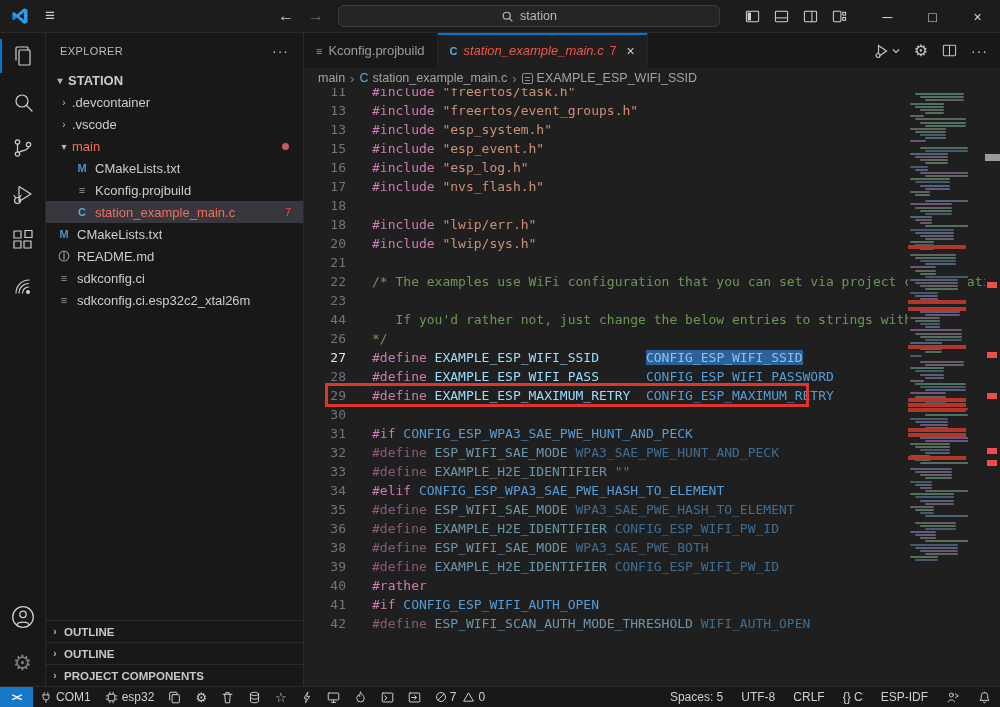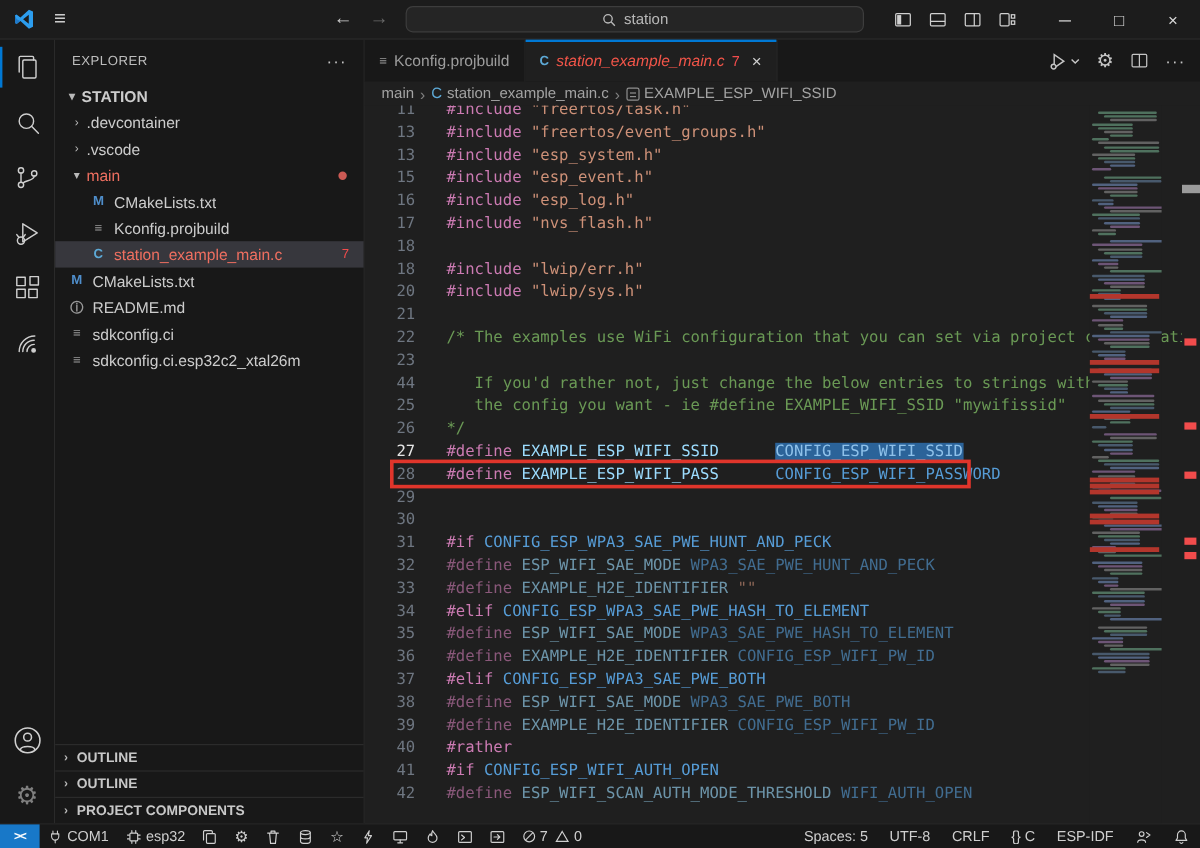--- a/index.html
+++ b/index.html
@@ -368,33 +368,31 @@
           <div class="code-line"><span class="gutter">15</span><span class="ltext"><span class="tk-pp">#include</span><span class="tk-str"> "esp_event.h"</span></span></div>
           <div class="code-line"><span class="gutter">16</span><span class="ltext"><span class="tk-pp">#include</span><span class="tk-str"> "esp_log.h"</span></span></div>
           <div class="code-line"><span class="gutter">17</span><span class="ltext"><span class="tk-pp">#include</span><span class="tk-str"> "nvs_flash.h"</span></span></div>
           <div class="code-line"><span class="gutter">18</span><span class="ltext"></span></div>
           <div class="code-line"><span class="gutter">18</span><span class="ltext"><span class="tk-pp">#include</span><span class="tk-str"> "lwip/err.h"</span></span></div>
           <div class="code-line"><span class="gutter">20</span><span class="ltext"><span class="tk-pp">#include</span><span class="tk-str"> "lwip/sys.h"</span></span></div>
           <div class="code-line"><span class="gutter">21</span><span class="ltext"></span></div>
           <div class="code-line"><span class="gutter">22</span><span class="ltext"><span class="tk-cmt">/* The examples use WiFi configuration that you can set via project configuration menu</span></span></div>
           <div class="code-line"><span class="gutter">23</span><span class="ltext"></span></div>
           <div class="code-line"><span class="gutter">44</span><span class="ltext"><span class="tk-cmt">   If you'd rather not, just change the below entries to strings with</span></span></div>
-          <div class="code-line"><span class="gutter">25</span><span class="ltext"><span class="tk-cmt">   the config you want - ie #define EXAMPLE_WIFI_SSID "mywifissid"</span></span></div>
           <div class="code-line"><span class="gutter">26</span><span class="ltext"><span class="tk-cmt">*/</span></span></div>
           <div class="code-line"><span class="gutter current">27</span><span class="ltext"><span class="tk-pp">#define</span><span class="tk-id"> EXAMPLE_ESP_WIFI_SSID</span><span class="tk-plain">      </span><span class="tk-sel">CONFIG_ESP_WIFI_SSID</span></span></div>
           <div class="code-line"><span class="gutter">28</span><span class="ltext"><span class="tk-pp">#define</span><span class="tk-id"> EXAMPLE_ESP_WIFI_PASS</span><span class="tk-plain">      </span><span class="tk-id2">CONFIG_ESP_WIFI_PASSWORD</span></span></div>
-          <div class="code-line"><span class="gutter">29</span></div>
+          <div class="code-line"><span class="gutter">29</span><span class="ltext"><span class="tk-pp">#define</span><span class="tk-id"> EXAMPLE_ESP_MAXIMUM_RETRY</span><span class="tk-plain">  </span><span class="tk-id2">CONFIG_ESP_MAXIMUM_RETRY</span></span></div>
           <div class="code-line"><span class="gutter">30</span><span class="ltext"></span></div>
           <div class="code-line"><span class="gutter">31</span><span class="ltext"><span class="tk-pp">#if</span><span class="tk-id2"> CONFIG_ESP_WPA3_SAE_PWE_HUNT_AND_PECK</span></span></div>
           <div class="code-line dimline"><span class="gutter">32</span><span class="ltext"><span class="tk-pp">#define</span><span class="tk-id"> ESP_WIFI_SAE_MODE</span><span class="tk-id2"> WPA3_SAE_PWE_HUNT_AND_PECK</span></span></div>
           <div class="code-line dimline"><span class="gutter">33</span><span class="ltext"><span class="tk-pp">#define</span><span class="tk-id"> EXAMPLE_H2E_IDENTIFIER</span><span class="tk-str"> ""</span></span></div>
           <div class="code-line"><span class="gutter">34</span><span class="ltext"><span class="tk-pp">#elif</span><span class="tk-id2"> CONFIG_ESP_WPA3_SAE_PWE_HASH_TO_ELEMENT</span></span></div>
           <div class="code-line dimline"><span class="gutter">35</span><span class="ltext"><span class="tk-pp">#define</span><span class="tk-id"> ESP_WIFI_SAE_MODE</span><span class="tk-id2"> WPA3_SAE_PWE_HASH_TO_ELEMENT</span></span></div>
           <div class="code-line dimline"><span class="gutter">36</span><span class="ltext"><span class="tk-pp">#define</span><span class="tk-id"> EXAMPLE_H2E_IDENTIFIER</span><span class="tk-id2"> CONFIG_ESP_WIFI_PW_ID</span></span></div>
-          <div class="code-line"><span class="gutter">37</span><span class="ltext"><span class="tk-pp">#elif</span><span class="tk-id2"> CONFIG_ESP_WPA3_SAE_PWE_BOTH</span></span></div>
           <div class="code-line dimline"><span class="gutter">38</span><span class="ltext"><span class="tk-pp">#define</span><span class="tk-id"> ESP_WIFI_SAE_MODE</span><span class="tk-id2"> WPA3_SAE_PWE_BOTH</span></span></div>
           <div class="code-line dimline"><span class="gutter">39</span><span class="ltext"><span class="tk-pp">#define</span><span class="tk-id"> EXAMPLE_H2E_IDENTIFIER</span><span class="tk-id2"> CONFIG_ESP_WIFI_PW_ID</span></span></div>
           <div class="code-line"><span class="gutter">40</span><span class="ltext"><span class="tk-pp">#rather</span></span></div>
           <div class="code-line"><span class="gutter">41</span><span class="ltext"><span class="tk-pp">#if</span><span class="tk-id2"> CONFIG_ESP_WIFI_AUTH_OPEN</span></span></div>
           <div class="code-line dimline"><span class="gutter">42</span><span class="ltext"><span class="tk-pp">#define</span><span class="tk-id"> ESP_WIFI_SCAN_AUTH_MODE_THRESHOLD</span><span class="tk-id2"> WIFI_AUTH_OPEN</span></span></div>
         </div>
       <div class="annotation-box" id="annotation" style="left: 21px; top: 295px; width: 484px; height: 24px; border-color: rgb(224, 53, 43);"></div>
       <div class="minimap" id="minimap">
           <div class="mm-row" style="top: 5.15px; left: 7px; width: 49px; background: rgb(88, 128, 106); opacity: 0.85;"></div>
           <div class="mm-row" style="top: 8.3px; left: 12px; width: 44px; background: rgb(88, 128, 106); opacity: 0.85;"></div>

